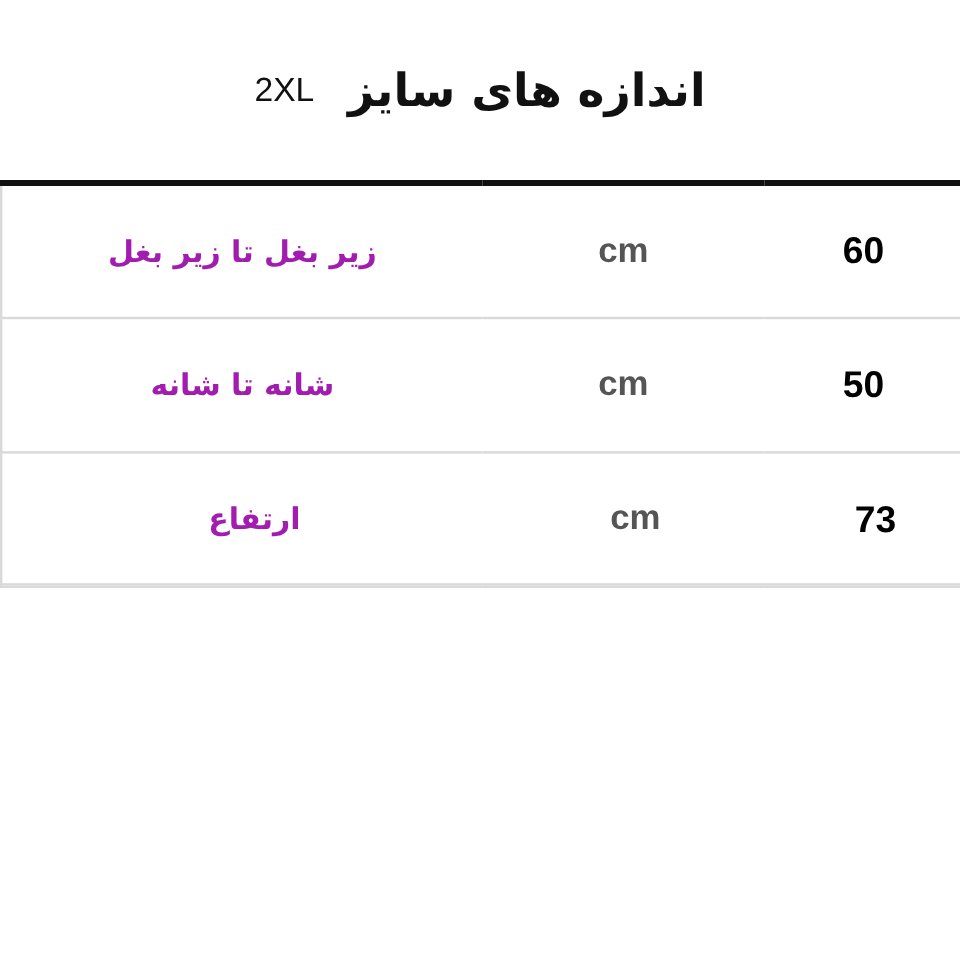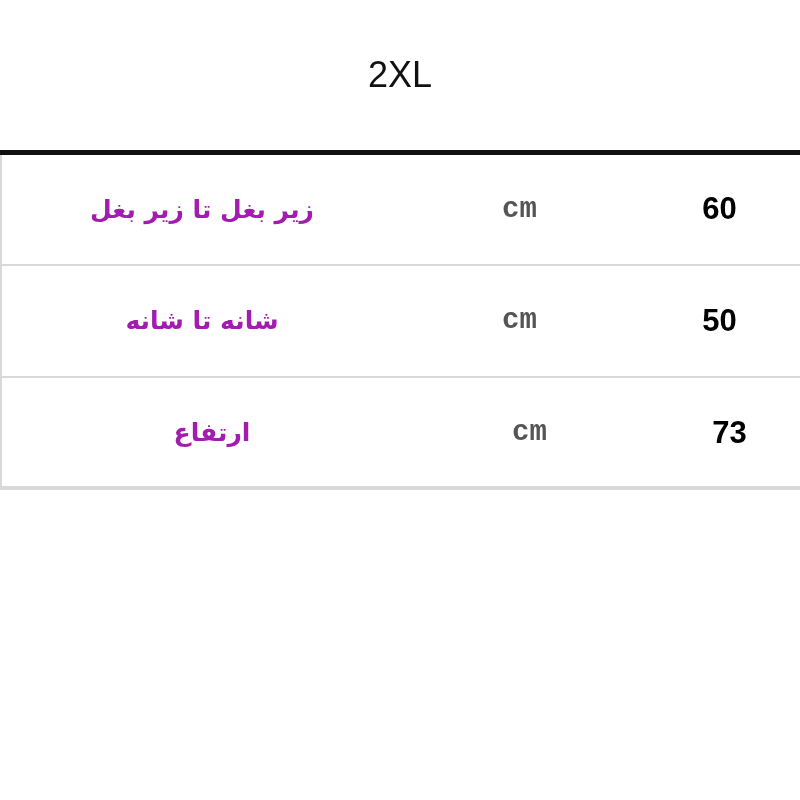--- a/index.html
+++ b/index.html
@@ -39,21 +39,21 @@
   }
   .title-main {
     font-size: 38px;
     font-weight: 700;
     color: #111111;
     letter-spacing: 0px;
     line-height: 1;
     white-space: nowrap;
   }
   .title-size {
-    font-size: 36px;
+    font-size: 28px;
     font-weight: 400;
     color: #111111;
     line-height: 1;
     white-space: nowrap;
     font-family: "Liberation Sans", sans-serif;
   }
 
   
   .size-table {
     position: absolute;
@@ -87,21 +87,21 @@
     font-weight: 700;
     color: #a21caf;
     border-left: 2px solid #d9d9d9;
   }
   .col-unit {
     width: 235px;
     text-align: center;
     font-size: 29px;
     font-weight: 700;
     color: #555555;
-    font-family: Liberation Mono, monospace;
+    font-family: Liberation Sans, sans-serif;
     direction: ltr;
   }
   .col-value {
     width: 165px;
     text-align: center;
     font-size: 31px;
     font-weight: 700;
     color: #000000;
     font-family: "Liberation Sans", sans-serif;
     direction: ltr;
@@ -116,20 +116,21 @@
     height: 2px;
     background: #d9d9d9;
   }
 </style>
 </head>
 <body>
 
 <div class="page">
 
   <div class="title-row">
+    <span class="title-main">اندازه های سایز</span>
     <span class="title-size">2XL</span>
   </div>
 
   <table class="size-table">
     <tbody>
       <tr>
         <td class="col-value">60</td>
         <td class="col-unit">cm</td>
         <td class="col-label">زیر بغل تا زیر بغل</td>
       </tr>

